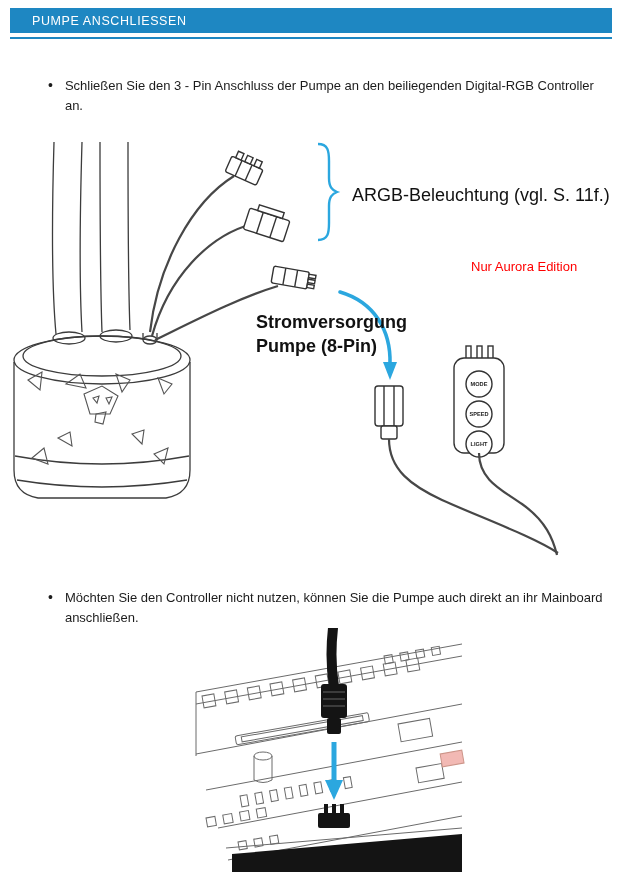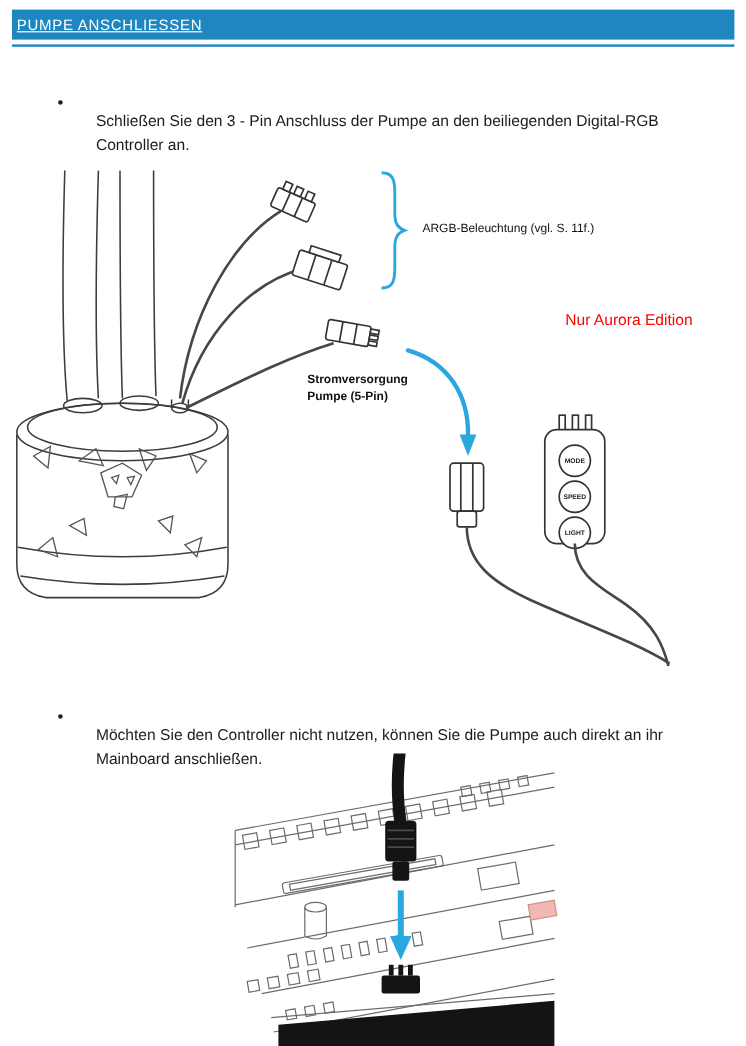--- a/index.html
+++ b/index.html
@@ -6,39 +6,39 @@
   .page {
     position:relative; width:622px; height:872px; background:#fff;
     font-family:"Liberation Sans","DejaVu Sans",sans-serif; overflow:hidden;
     color:var(--ink,#1c1c1c);
   }
   .section-bar {
     position:absolute; left:10px; top:8px; width:602px; height:25px;
     background:var(--header_bar,#1e87c2); display:flex; align-items:center;
   }
   .section-title {
-    color:#ffffff; font-size:12.5px; letter-spacing:0.6px; padding-left:4px;text-decoration:underline;
+    color:#ffffff; font-size:12.5px; letter-spacing:0.6px; padding-left:22px;
   }
   .section-rule {
     position:absolute; left:10px; top:37px; width:602px; height:2px;
     background:var(--header_bar,#1e87c2);
   }
   .bullet {
     position:absolute; left:48px; width:570px; display:flex; gap:12px;
     font-size:13px; line-height:1.5; color:var(--ink,#1c1c1c);
   }
   .bullet .dot { font-size:14px; line-height:1.4; }
-  .bullet p { margin:15px; max-width:550px; }
+  .bullet p { margin:0; max-width:550px; }
   .b1 { top:76px; }
   .b2 { top:588px; }
   .figure { position:absolute; left:0; width:622px; }
   .fig1 { top:140px; height:425px; }
   .fig2 { top:628px; height:244px; }
   .figure svg { position:absolute; left:0; top:0; }
-  .lbl { position:absolute; font-size:10px; color:#111; white-space:nowrap; }
+  .lbl { position:absolute; font-size:18px; color:#111; white-space:nowrap; }
   .argb  { left:352px; top:45px; }
   .power { left:256px; top:170px; font-weight:700; line-height:1.35; }
   .aurora{ left:471px; top:119px; color:var(--note_red,#ff0000); font-size:13px; }
   .art { stroke:var(--line_art,#3c3c3c); fill:none; stroke-width:1.3px; }
   .shard { stroke:#555; fill:none; stroke-width:1.1px; }
   .wire { stroke:#474747; fill:none; stroke-width:2.2px; }
   .conn { stroke:#333; fill:#ffffff; stroke-width:1.4px; }
   .accent-stroke { stroke:var(--accent_blue,#2ba7df); fill:none; }
   .accent-fill { fill:var(--accent_blue,#2ba7df); }
   .btn-label {
@@ -160,21 +160,21 @@
         <text class="btn-label" x="479" y="246">MODE</text>
         <text class="btn-label" x="479" y="276">SPEED</text>
         <text class="btn-label" x="479" y="306">LIGHT</text>
         <path class="wire" d="M479,313 C479,340 502,350 522,364 C546,381 553,399 557,415"></path>
       </g>
     </svg>
 
     <div class="lbl argb">ARGB-Beleuchtung (vgl. S. 11f.)</div>
     <div class="lbl power">
       <span>Stromversorgung</span><br>
-      <span>Pumpe (5-Pin)</span>
+      <span>Pumpe (8-Pin)</span>
     </div>
     <div class="lbl aurora">Nur Aurora Edition</div>
   </div>
 
   <div class="bullet b2">
     <span class="dot">•</span>
     <p>Möchten Sie den Controller nicht nutzen, können Sie die Pumpe auch direkt an ihr Mainboard anschließen.</p>
   </div>
 
   <div class="figure fig2">

